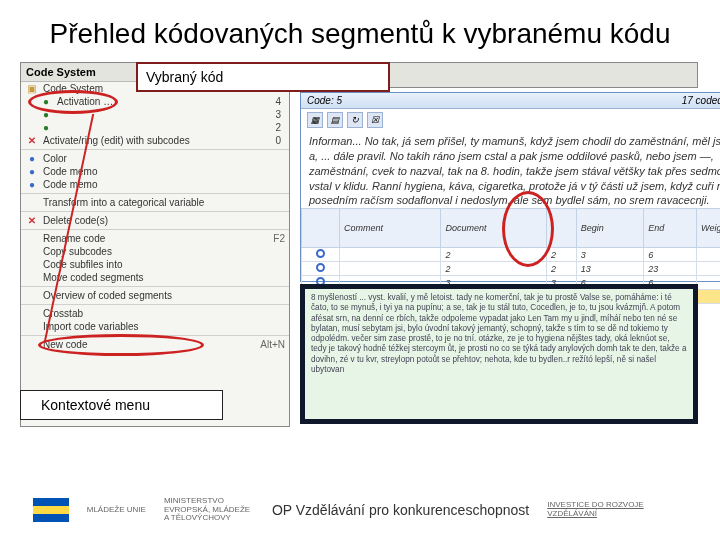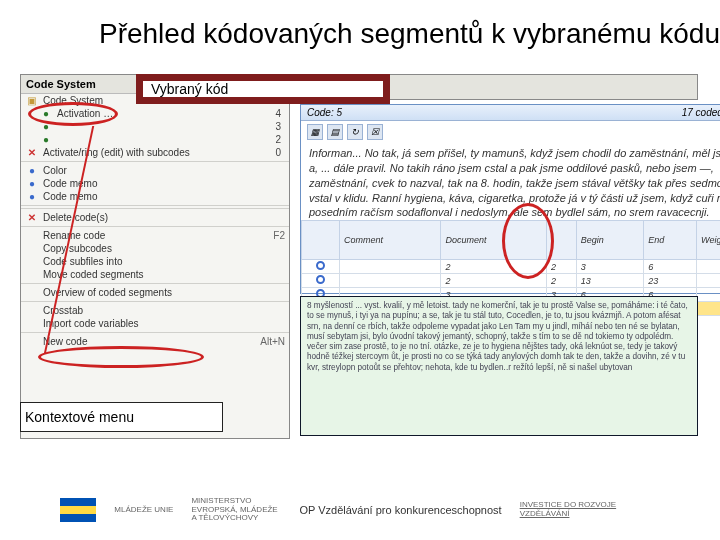--- a/index.html
+++ b/index.html
@@ -1,60 +1,60 @@
 <!DOCTYPE html>
 <html><head>
 <meta charset="utf-8">
 <style>
   * { margin: 0; padding: 0; box-sizing: border-box; font-family: Arial, sans-serif; }
   body { width: 720px; height: 540px; background: #fff; position: relative; overflow: hidden; }
-  .slide-title { font-size: 28px; text-align: right; padding: 18px 0 8px; font-weight: normal; }
-  .workspace { position: relative; width: 680px; height: 380px; margin: 16px auto; }
+  .slide-title { font-size: 28px; text-align: center; padding: 18px 0 8px; font-weight: normal; }
+  .workspace { position: relative; width: 680px; height: 380px; margin: 4px auto; }
 
   .panel-code-system { position: absolute; left: 0; top: 0; width: 270px; height: 365px; border: 1px solid #888; background: #f5f5f2; }
   .panel-code-system .hdr { background: #e4e4de; font-size: 11px; font-weight: bold; padding: 3px 5px; border-bottom: 1px solid #bbb; }
   .cs-row { display: flex; align-items: center; font-size: 10px; padding: 1px 4px; color: #333; }
   .cs-row .num { margin-left: auto; color: #444; font-size: 10px; padding-right: 4px; }
   .cs-icon { width: 14px; text-align: center; margin-right: 4px; font-size: 10px; }
   .cs-folder { color: #c49a3a; }
   .cs-dot-g { color: #2a7a2a; }
   .cs-dot-b { color: #3a6acc; }
   .cs-x { color: #c33; font-weight: bold; }
   .indent1 { padding-left: 18px; }
   .sep { height: 1px; background: #d0d0cc; margin: 2px 0; }
 
-  .label-vybrany { position: absolute; left: 116px; top: 0px; width: 254px; height: 30px; background: #fff; border: 7px solid #7f1d1d; display: flex; align-items: center; padding: 0 8px; font-size: 14px; z-index: 5; }
-  .label-kontext { position: absolute; left: 0px; top: 328px; width: 203px; height: 30px; background: #fff; border: 1px solid #222; display: flex; align-items: center; padding: 0 4px; font-size: 14px; z-index: 5; }
+  .label-vybrany { position: absolute; left: 116px; top: 0px; width: 254px; height: 30px; background: #fff; border: 2px solid #7f1d1d; display: flex; align-items: center; padding: 0 8px; font-size: 14px; z-index: 5; }
+  .label-kontext { position: absolute; left: 0px; top: 328px; width: 203px; height: 30px; background: #fff; border: 1px solid #222; display: flex; align-items: center; padding: 0 20px; font-size: 14px; z-index: 5; }
 
   .oval-top { position: absolute; border: 3px solid #cc2222; border-radius: 50%; pointer-events: none; z-index: 4; }
   .oval1 { left: 8px; top: 28px; width: 90px; height: 24px; }
   .oval2 { left: 18px; top: 272px; width: 166px; height: 22px; }
   .oval3 { left: 482px; top: 129px; width: 52px; height: 76px; }
   .connector { position: absolute; left: 48px; top: 52px; width: 66px; height: 228px; border-left: 2px solid #cc2222; transform: skewX(-12deg); z-index: 3; }
 
   .panel-right-top { position: absolute; left: 280px; top: 0; width: 398px; height: 26px; background: #e4e4de; border: 1px solid #888; font-size: 10px; padding: 3px 6px; color: #555; }
   .panel-grid { position: absolute; left: 280px; top: 30px; width: 476px; height: 190px; border: 1px solid #6a90c4; background: #fff; font-style: italic; }
   .pg-title { background: linear-gradient(#e8f0fb, #cfe0f5); font-size: 10px; padding: 2px 6px; border-bottom: 1px solid #9ab2d4; display: flex; justify-content: space-between; }
   .pg-toolbar { padding: 3px 6px; display: flex; gap: 4px; align-items: center; }
   .pg-toolbar .tb { width: 16px; height: 16px; background: #dde6f2; border: 1px solid #9ab2d4; font-size: 9px; display: flex; align-items: center; justify-content: center; }
   .pg-text { font-size: 11px; color: #333; padding: 3px 8px 0; line-height: 1.35; }
   .pg-table { width: 100%; border-collapse: collapse; font-size: 9px; }
   .pg-table th { background: #eaf0f9; border: 1px solid #c4d2e6; padding: 14px 4px; font-weight: normal; color: #333; text-align: left; }
   .pg-table td { border: 1px solid #d4dde8; padding: 1px 4px; color: #333; }
   .pg-table td.circ { text-align: center; }
   .row-hl td { background: #ffe58a; }
   .circ-blue { display: inline-block; width: 9px; height: 9px; border: 2px solid #3a6acc; border-radius: 50%; }
 
-  .panel-text-bottom { position: absolute; left: 280px; top: 222px; width: 398px; height: 140px; background: #e7f5e7; border: 1px solid #0f172a; font-size: 8.2px; color: #445; padding: 4px 6px; line-height: 1.25; overflow: hidden; }
+  .panel-text-bottom { position: absolute; left: 280px; top: 222px; width: 398px; height: 140px; background: #e7f5e7; border: 5px solid #0f172a; font-size: 8.2px; color: #445; padding: 4px 6px; line-height: 1.25; overflow: hidden; }
 
   .footer-logos { position: absolute; left: 0; bottom: 0; width: 720px; height: 60px; display: flex; justify-content: center; align-items: center; gap: 18px; font-size: 8px; color: #888; }
   .footer-logos .flag { width: 36px; height: 24px; background: linear-gradient(#0052b4 33%, #ffda44 33% 66%, #0052b4 66%); position: relative; }
   .footer-logos .flag::after { content: '★★★'; color: #ffda44; position: absolute; inset: 0; display:flex; align-items:center; justify-content:center; font-size:6px; }
   .footer-logos .txt { font-size: 8px; color: #666; max-width: 90px; line-height:1.1; }
-  .footer-logos .op { font-size: 11px; color: #333; }
+  .footer-logos .op { font-size: 14px; color: #333; }
 </style>
 </head>
 <body>
 
 <h1 class="slide-title">Přehled kódovaných segmentů k vybranému kódu</h1>
 
 <div class="workspace">
 
   <div class="panel-code-system">
     <div class="hdr">Code System</div>
@@ -90,20 +90,24 @@
         </div>
         <div class="cs-row indent0">
           <span class="cs-icon cs-dot-b">●</span>
           <span>Code memo</span>
         </div>
         <div class="cs-row indent0">
           <span class="cs-icon cs-dot-b">●</span>
           <span>Code memo</span>
         </div>
         <div class="sep"></div>
+        <div class="cs-row indent0">
+          <span class="cs-icon "></span>
+          <span>Transform into a categorical variable</span>
+        </div>
         <div class="sep"></div>
         <div class="cs-row indent0">
           <span class="cs-icon cs-x">✕</span>
           <span>Delete code(s)</span>
         </div>
         <div class="sep"></div>
         <div class="cs-row indent0">
           <span class="cs-icon "></span>
           <span>Rename code</span>
           <span style="margin-left: auto; color: rgb(102, 102, 102);">F2</span>

